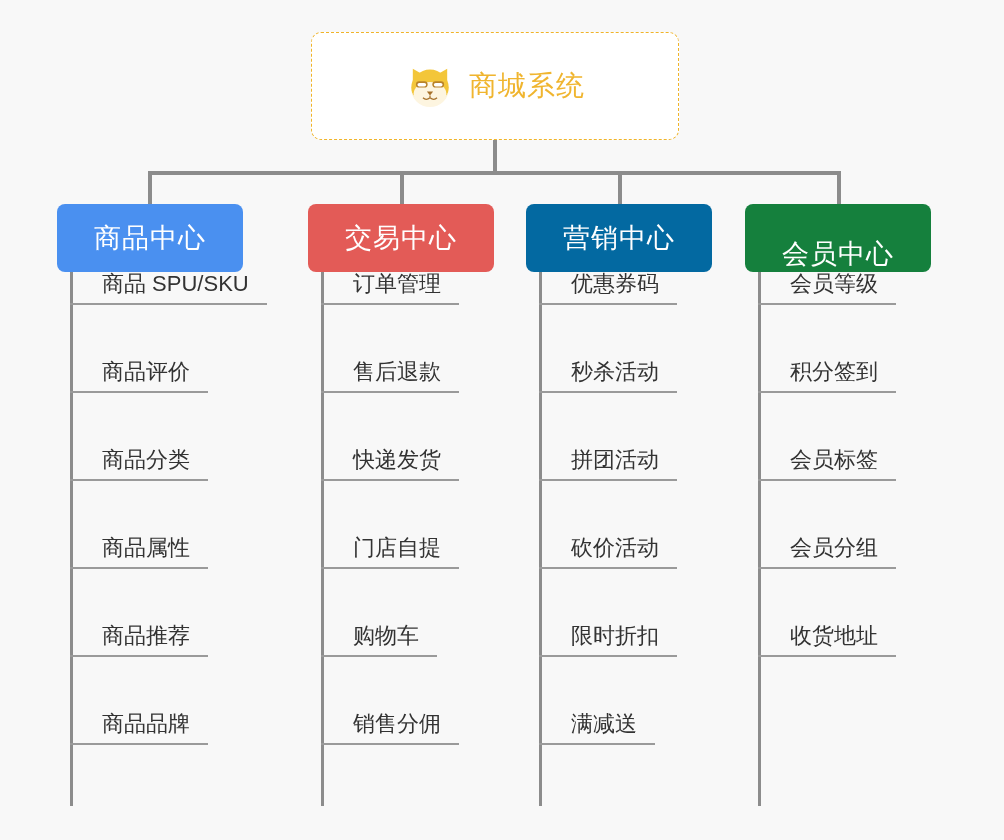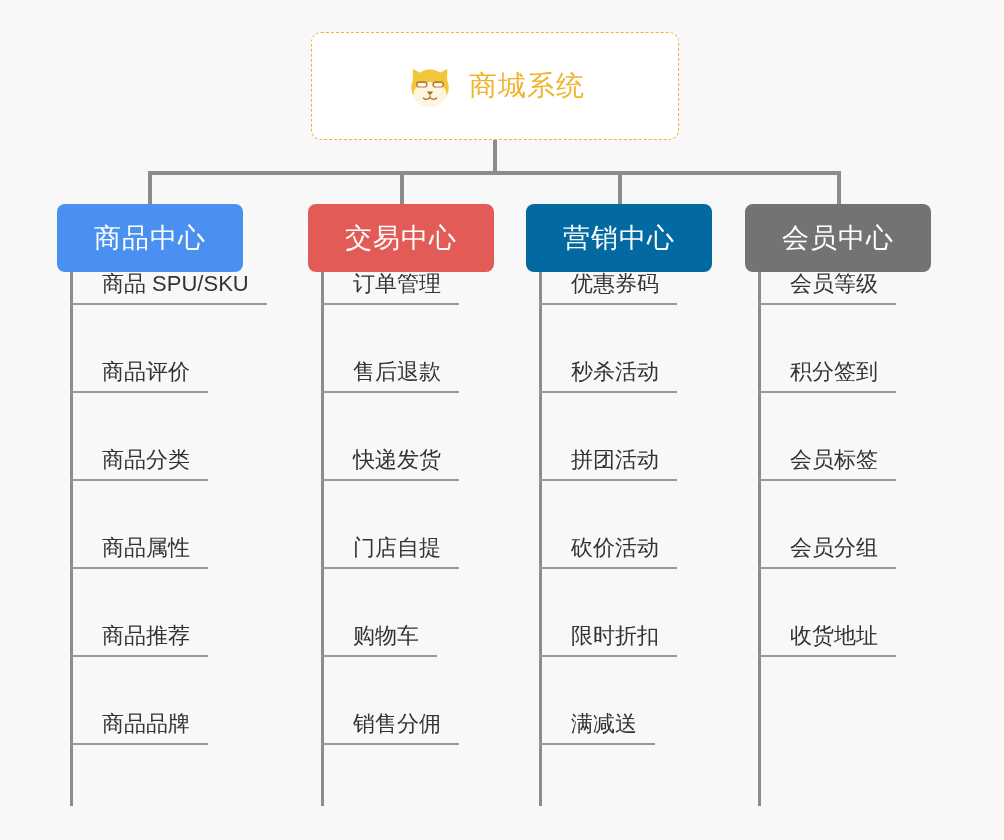--- a/index.html
+++ b/index.html
@@ -227,21 +227,21 @@
       <div class="leaf-item">
           <span class="leaf-inner"><span class="leaf-label">限时折扣</span></span>
         </div>
       <div class="leaf-item">
           <span class="leaf-inner"><span class="leaf-label">满减送</span></span>
         </div>
     </div>
   </div>
 
   <div class="column col-3">
-    <div class="cat-header" style="background: #737373;">
+    <div class="cat-header" style="background: #15803d; align-items: flex-end;">
       <span>会员中心</span>
     </div>
     <div class="leaf-list">
       <div class="spine" style="height: 534px; background: rgb(140, 140, 140);"></div>
       <div class="leaf-item">
           <span class="leaf-inner"><span class="leaf-label">会员等级</span></span>
         </div>
       <div class="leaf-item">
           <span class="leaf-inner"><span class="leaf-label">积分签到</span></span>
         </div>

